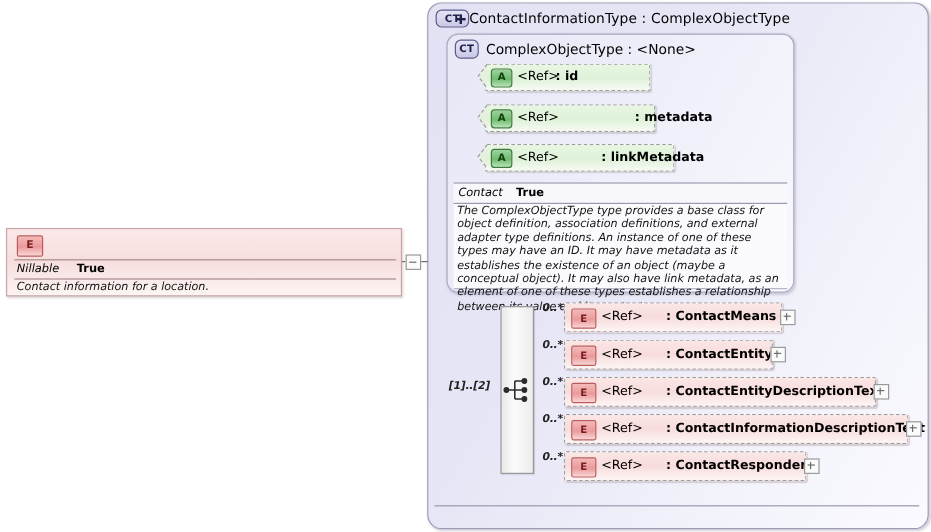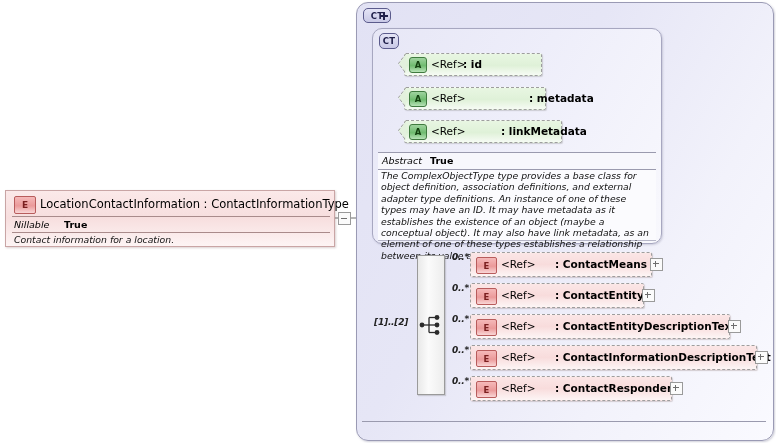--- a/index.html
+++ b/index.html
@@ -193,26 +193,28 @@
     <path d="M443,325 L470,325" stroke="#6b6b6b" stroke-width="1" fill="none"></path>
     <path d="M443,356 L470,356" stroke="#6b6b6b" stroke-width="1" fill="none"></path>
     <path d="M443,387 L470,387" stroke="#6b6b6b" stroke-width="1" fill="none"></path>
   </svg>
 
   <div class="abs ct-outer">
     <div class="badge-ct plus">
       <span>CT</span>
       <span class="plusglyph"></span>
     </div>
+    <div class="ct-outer-title">ContactInformationType : ComplexObjectType</div>
   </div>
 
   <div class="abs ct-inner">
     <div class="badge-ct plain">
       <span>CT</span>
     </div>
+    <div class="ct-inner-title">ComplexObjectType : &lt;None&gt;</div>
   </div>
 
   <div class="attr-row" style="left:404px;top:53px;width:136px;">
     <svg class="attr-nub" viewBox="0 0 10 21">
       <path d="M9,0 L1,0 L1,0 L9,0 Z" fill="none"></path>
       <path d="M9,0.5 L1.5,10.5 L9,20.5" fill="#e3f1dd" stroke="#9e9e9e" stroke-width="1" stroke-dasharray="3,2"></path>
     </svg>
     <div class="attr-badge">
       <span>A</span>
     </div>
@@ -237,31 +239,30 @@
     </svg>
     <div class="attr-badge">
       <span>A</span>
     </div>
     <div class="attr-ref">&lt;Ref&gt;</div>
     <div class="attr-name" style="left:96px;">: linkMetadata</div>
   </div>
 
   <div class="docbox">
     <div class="doc-abs-line">
-      <span class="doc-abs-label">Abstract</span>
+      <span class="doc-abs-label">Contact</span>
       <span class="doc-abs-value">True</span>
     </div>
     <div class="doc-text">The ComplexObjectType type provides a base class for object definition, association definitions, and external adapter type definitions. An instance of one of these types may have an ID. It may have metadata as it establishes the existence of an object (maybe a conceptual object). It may also have link metadata, as an element of one of these types establishes a relationship between its value and its context.</div>
   </div>
 
   <div class="abs elem-box">
     <div class="elem-badge">
       <span>E</span>
     </div>
-    <div class="elem-title">LocationContactInformation : ContactInformationType</div>
     <div class="elem-sep"></div>
     <div class="elem-nillable-label">Nillable</div>
     <div class="elem-nillable-value">True</div>
     <div class="elem-sep2"></div>
     <div class="elem-desc">Contact information for a location.</div>
   </div>
 
   <div class="toggle-minus"></div>
 
   <div class="seq-box">

